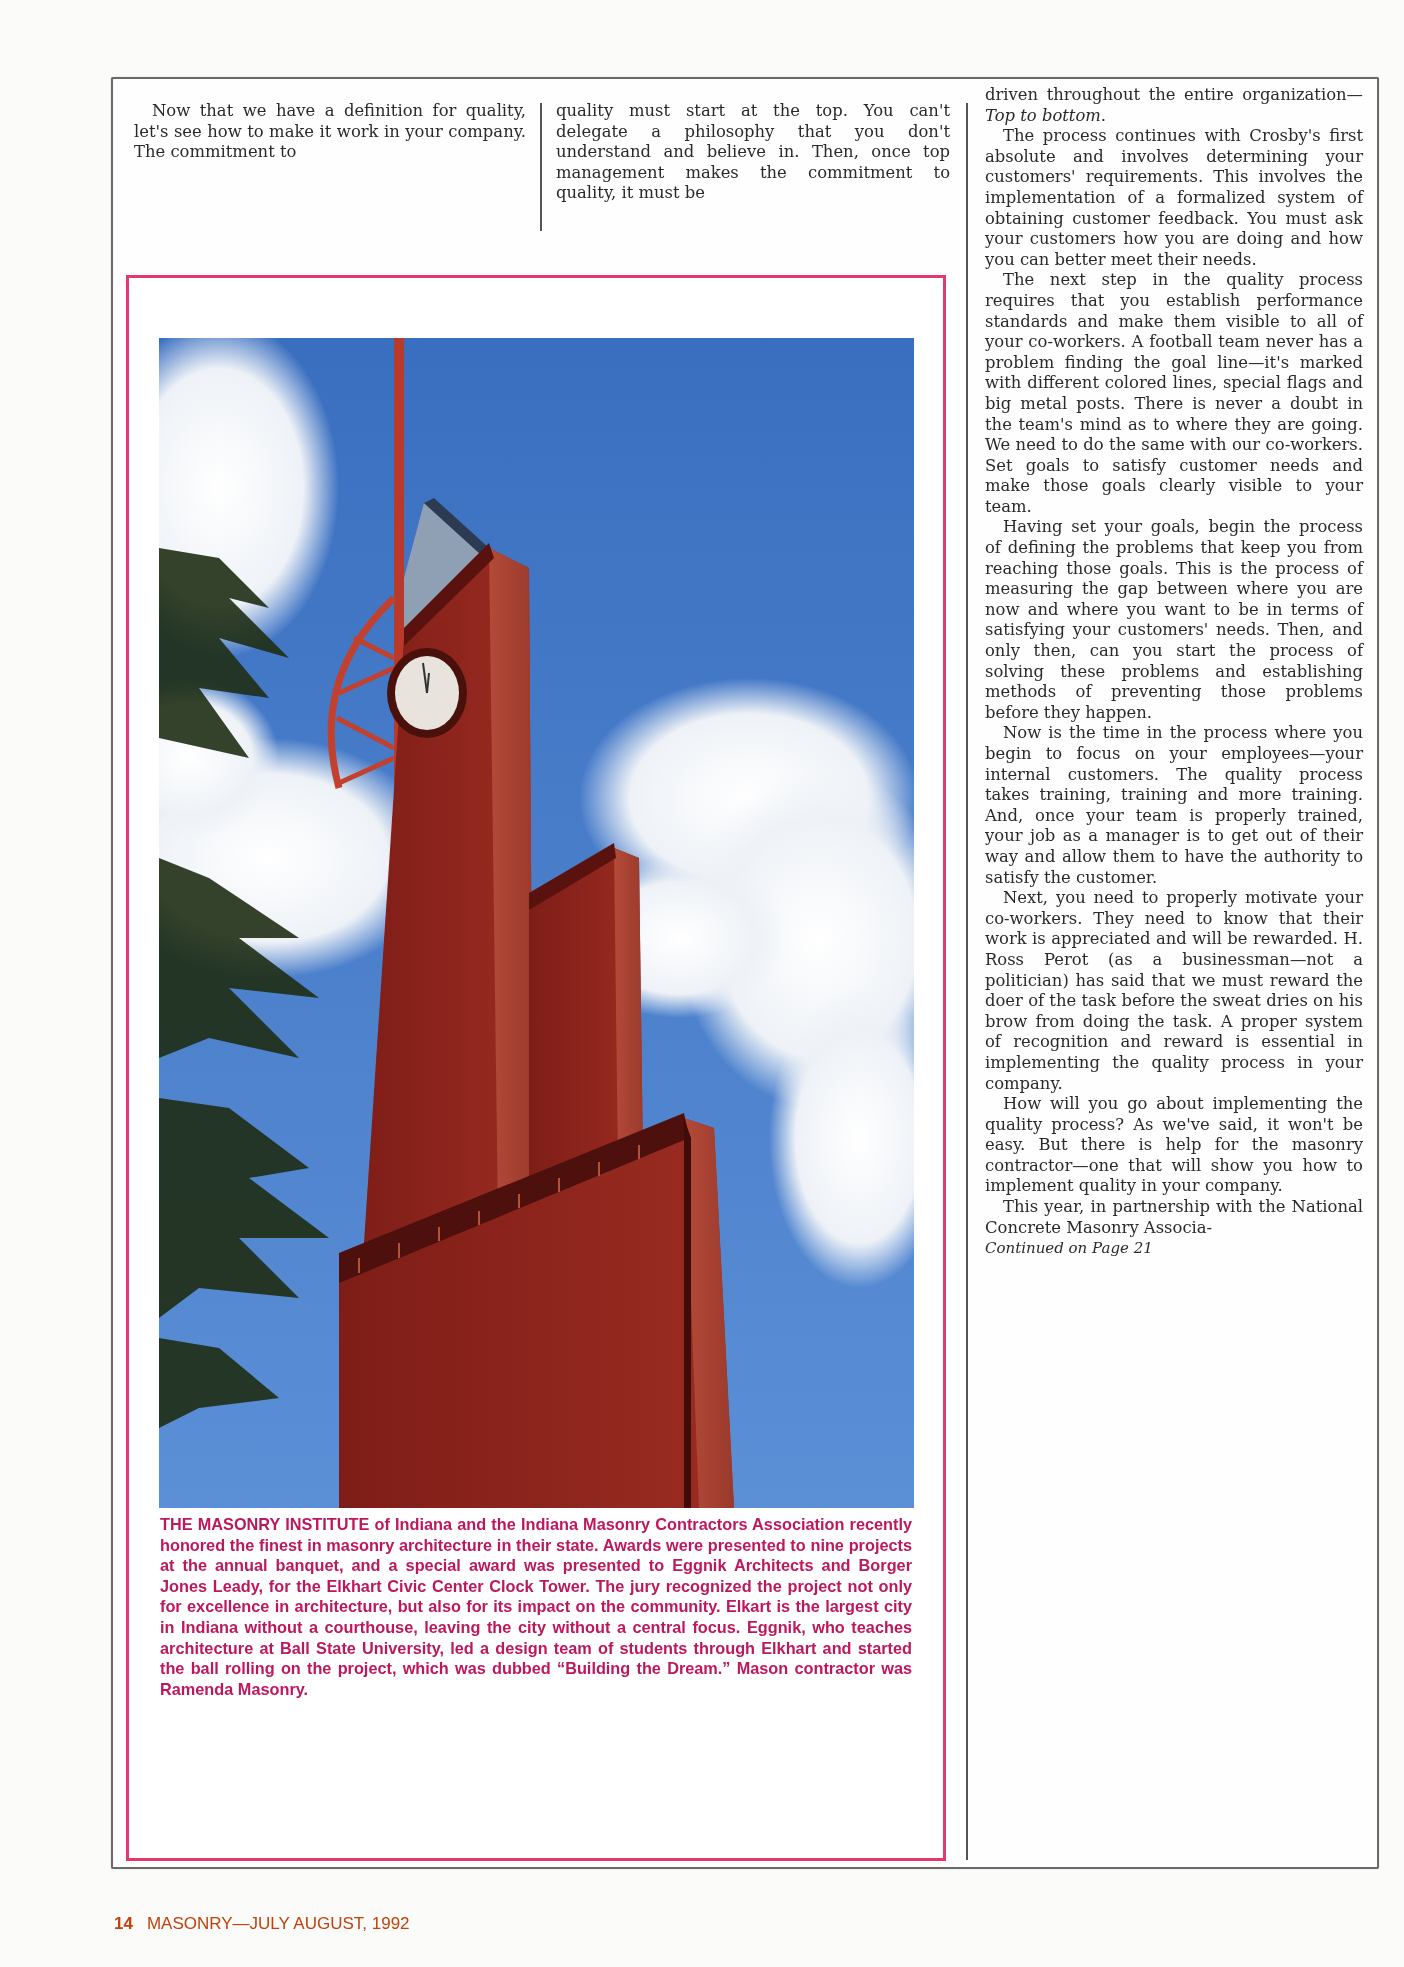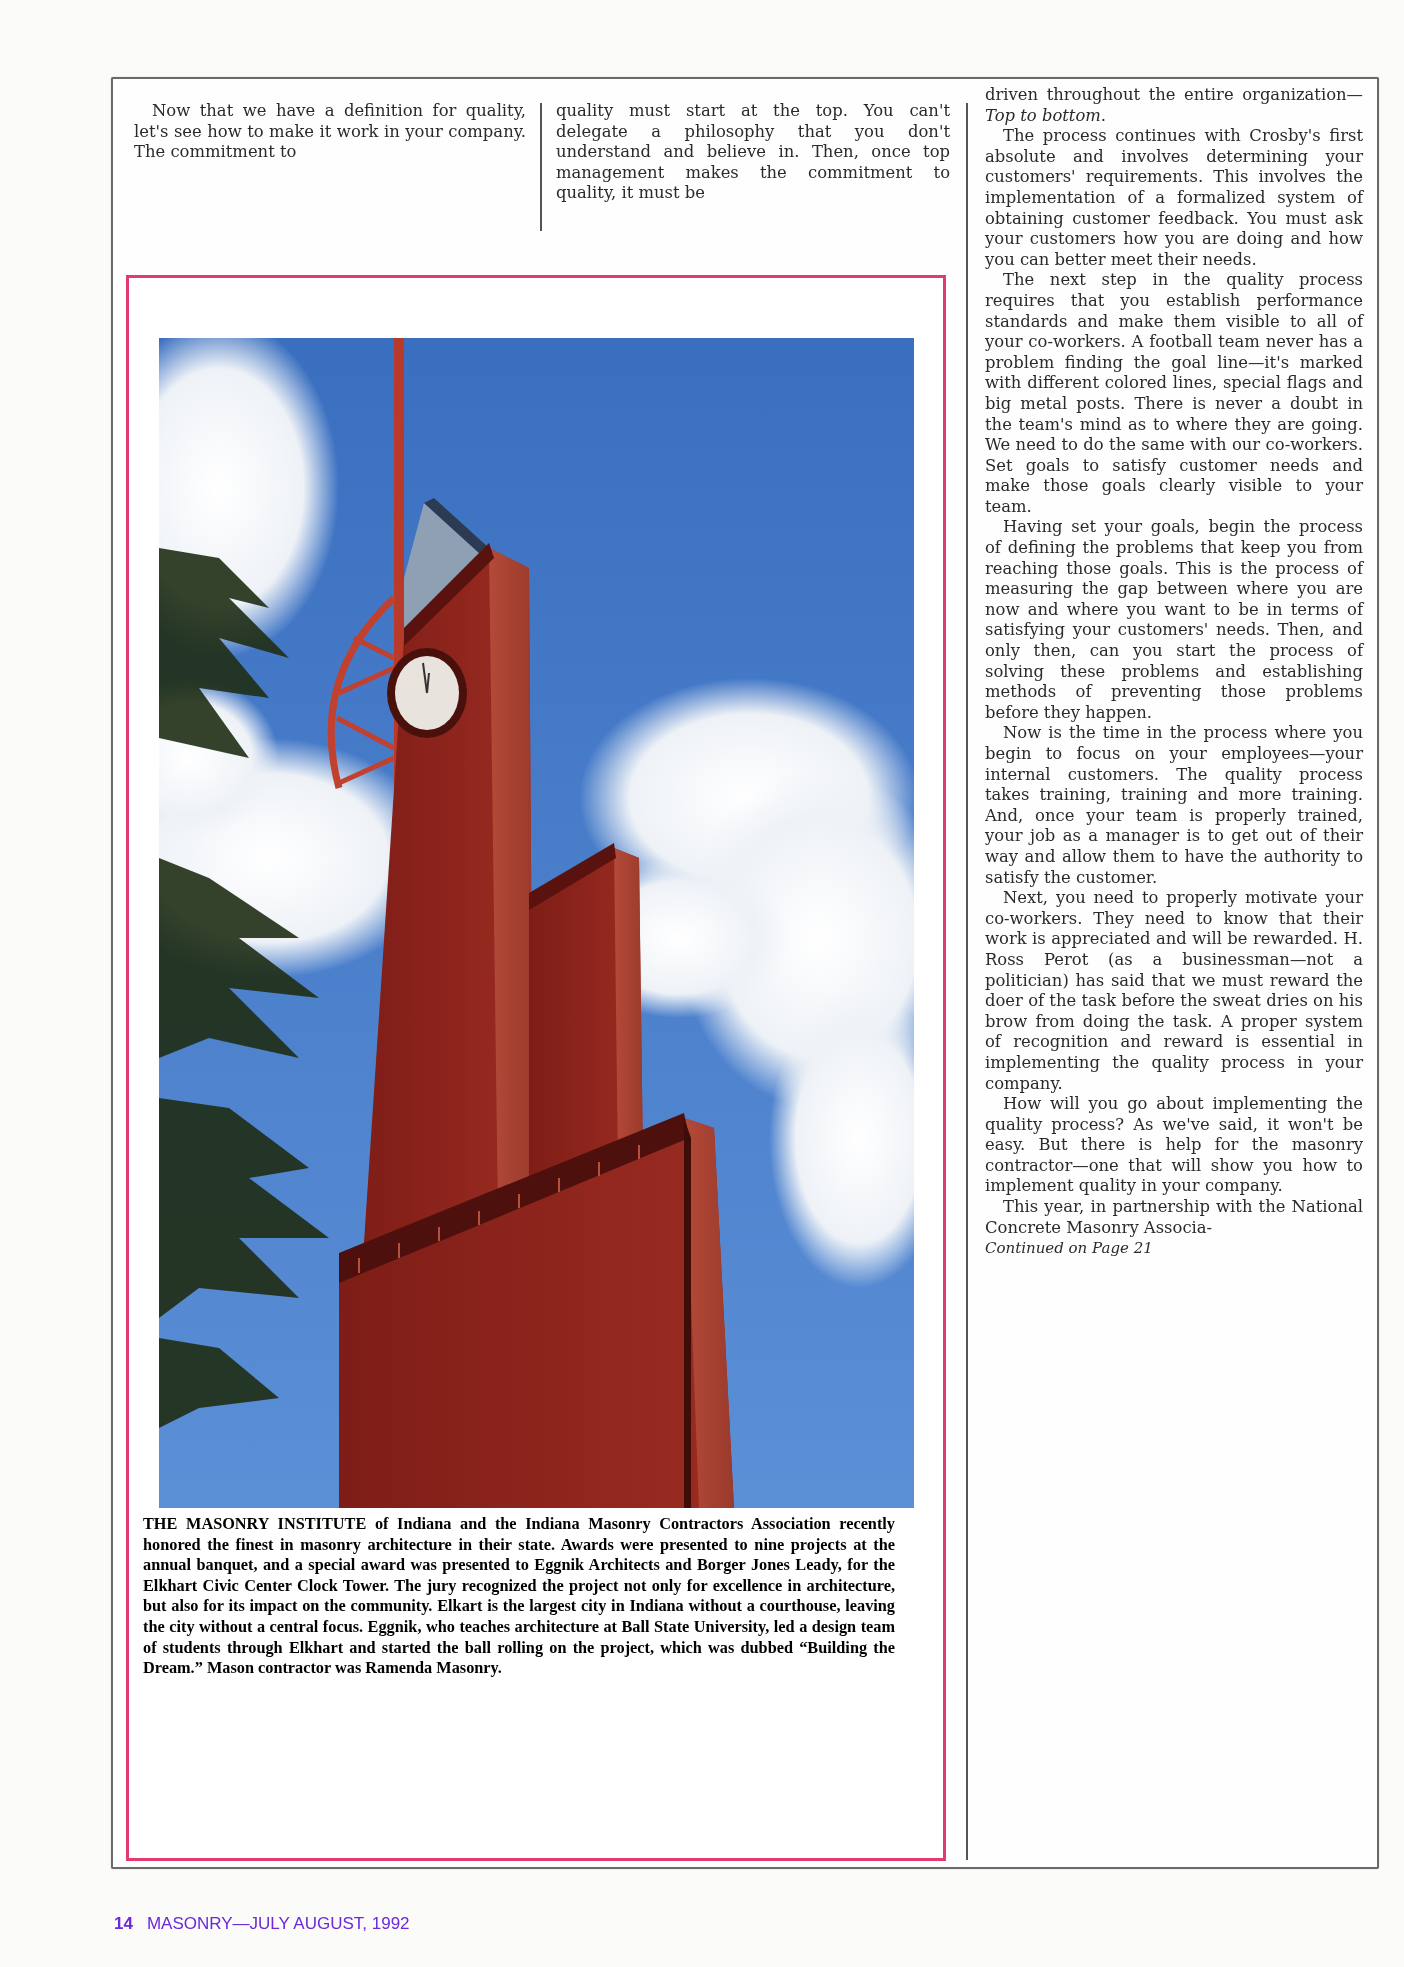--- a/index.html
+++ b/index.html
@@ -29,27 +29,27 @@
   }
   .sb-title {
     position:absolute; left:0; right:0; top:16px; text-align:center;
     font-family:"Liberation Sans", sans-serif; font-weight:bold; font-size:35px;
     color:#e8265f; letter-spacing:-0.2px;
   }
   .photo {
     position:absolute; left:30px; top:60px; width:755px; height:1170px; overflow:hidden;
   }
   .caption {
-    position:absolute; left:14px; top:1236px; width:752px;
-    font-family:Liberation Serif, serif; font-weight:bold; font-size:16.3px;
-    line-height:20.6px; text-align:justify; color:#000000;
+    position:absolute; left:31px; top:1236px; width:752px;
+    font-family:Liberation Sans, sans-serif; font-weight:bold; font-size:16.3px;
+    line-height:20.6px; text-align:justify; color:#be185d;
   }
   .footer {
     position:absolute; left:114px; top:1914px;
-    font-family:"Liberation Sans", sans-serif; font-size:17px; color:#6d28d9;
+    font-family:"Liberation Sans", sans-serif; font-size:17px; color:#c2410c;
   }
   .footer .pg { font-weight:bold; margin-right:14px; }
 </style>
 </head>
 <body>
 
 <div class="frame"></div>
 
 <div class="col col1">
   <p class="ind">Now that we have a definition for quality, let's see how to make it work in your company. The commitment to</p>

